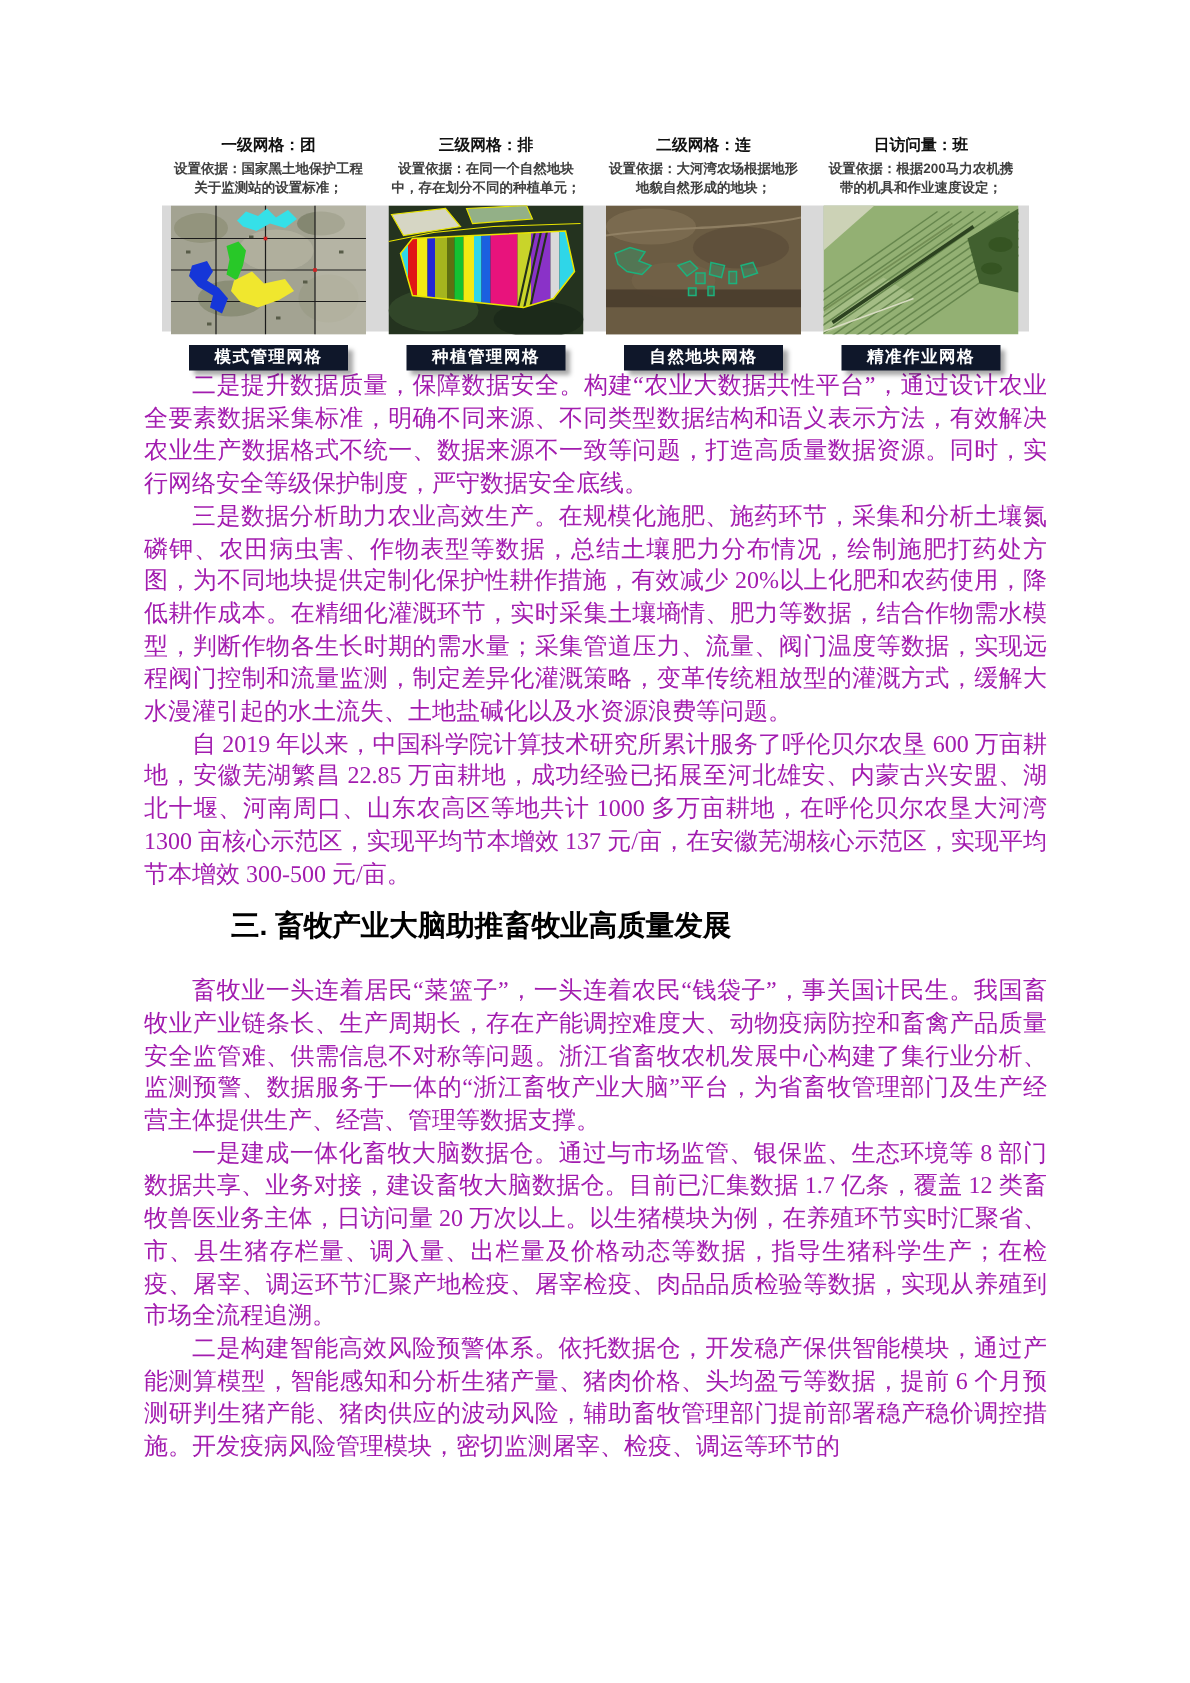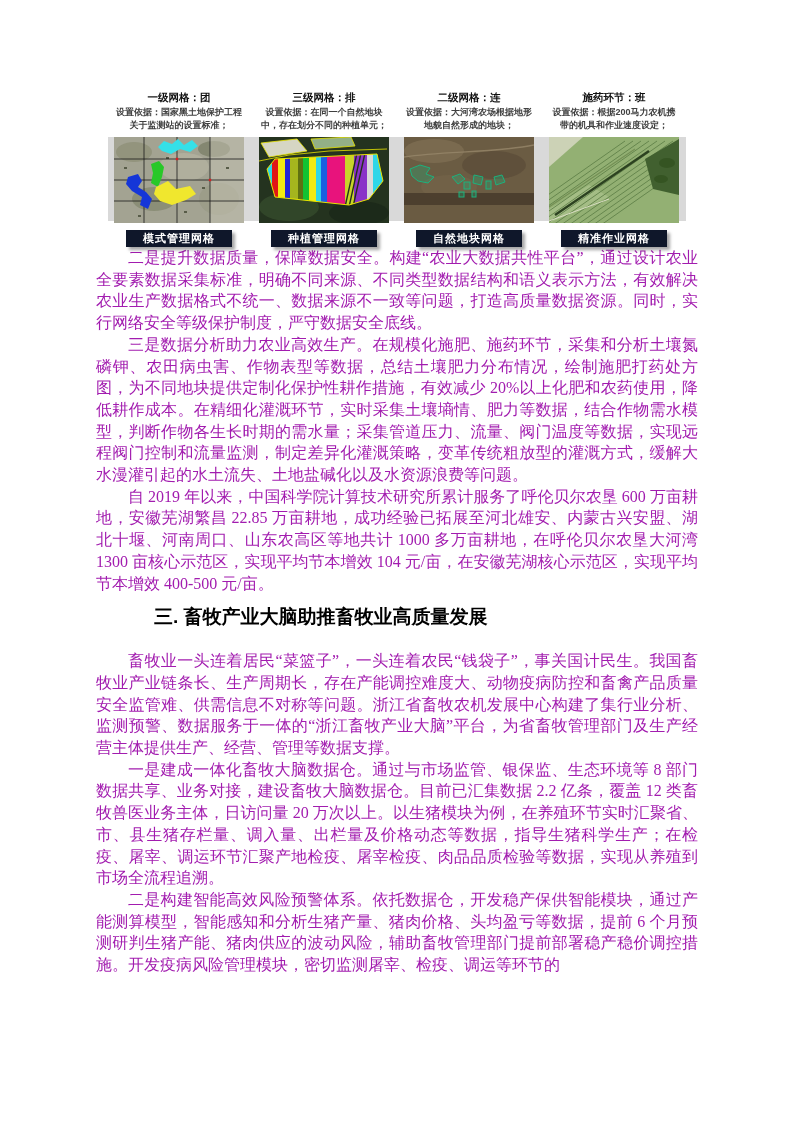--- a/index.html
+++ b/index.html
@@ -148,21 +148,21 @@
               <path d="M90,40 l8,-2 l3,7 l-9,3 z"></path>
               <rect x="55" y="55" width="5" height="5"></rect>
               <rect x="68" y="54" width="4" height="6"></rect>
             </g>
           </svg>
         </div>
         <div class="panel-label">自然地块网格</div>
       </div>
 
       <div class="panel">
-        <div class="panel-title">施药环节：班</div>
+        <div class="panel-title">日访问量：班</div>
         <div class="panel-desc">设置依据：根据200马力农机携带的机具和作业速度设定；</div>
         <div class="panel-img">
           <svg viewBox="0 0 130 86" preserveAspectRatio="none">
             <rect width="130" height="86" fill="#93b073"></rect>
             <polygon points="0,0 34,0 0,30" fill="#ccd2b6"></polygon>
             <polygon points="0,72 40,48 60,60 0,86" fill="#a4bd85"></polygon>
             <g stroke="#5e7f47" stroke-width="1" opacity=".85">
               <line x1="-30" y1="95" x2="100" y2="4"></line>
               <line x1="-22" y1="95" x2="108" y2="4"></line>
               <line x1="-14" y1="95" x2="116" y2="4"></line>
@@ -187,21 +187,21 @@
         </div>
         <div class="panel-label">精准作业网格</div>
       </div>
 
     </div>
   </div>
 
 
   <p class="body-para">二是提升数据质量，保障数据安全。构建“农业大数据共性平台”，通过设计农业全要素数据采集标准，明确不同来源、不同类型数据结构和语义表示方法，有效解决农业生产数据格式不统一、数据来源不一致等问题，打造高质量数据资源。同时，实行网络安全等级保护制度，严守数据安全底线。</p>
   <p class="body-para">三是数据分析助力农业高效生产。在规模化施肥、施药环节，采集和分析土壤氮磷钾、农田病虫害、作物表型等数据，总结土壤肥力分布情况，绘制施肥打药处方图，为不同地块提供定制化保护性耕作措施，有效减少 20%以上化肥和农药使用，降低耕作成本。在精细化灌溉环节，实时采集土壤墒情、肥力等数据，结合作物需水模型，判断作物各生长时期的需水量；采集管道压力、流量、阀门温度等数据，实现远程阀门控制和流量监测，制定差异化灌溉策略，变革传统粗放型的灌溉方式，缓解大水漫灌引起的水土流失、土地盐碱化以及水资源浪费等问题。</p>
-  <p class="body-para">自 2019 年以来，中国科学院计算技术研究所累计服务了呼伦贝尔农垦 600 万亩耕地，安徽芜湖繁昌 22.85 万亩耕地，成功经验已拓展至河北雄安、内蒙古兴安盟、湖北十堰、河南周口、山东农高区等地共计 1000 多万亩耕地，在呼伦贝尔农垦大河湾 1300 亩核心示范区，实现平均节本增效 104 元/亩，在安徽芜湖核心示范区，实现平均节本增效 400-500 元/亩。</p>
+  <p class="body-para">自 2019 年以来，中国科学院计算技术研究所累计服务了呼伦贝尔农垦 600 万亩耕地，安徽芜湖繁昌 22.85 万亩耕地，成功经验已拓展至河北雄安、内蒙古兴安盟、湖北十堰、河南周口、山东农高区等地共计 1000 多万亩耕地，在呼伦贝尔农垦大河湾 1300 亩核心示范区，实现平均节本增效 137 元/亩，在安徽芜湖核心示范区，实现平均节本增效 300-500 元/亩。</p>
 
   <h2 class="section-heading">三. 畜牧产业大脑助推畜牧业高质量发展</h2>
 
   <p class="body-para">畜牧业一头连着居民“菜篮子”，一头连着农民“钱袋子”，事关国计民生。我国畜牧业产业链条长、生产周期长，存在产能调控难度大、动物疫病防控和畜禽产品质量安全监管难、供需信息不对称等问题。浙江省畜牧农机发展中心构建了集行业分析、监测预警、数据服务于一体的“浙江畜牧产业大脑”平台，为省畜牧管理部门及生产经营主体提供生产、经营、管理等数据支撑。</p>
-  <p class="body-para">一是建成一体化畜牧大脑数据仓。通过与市场监管、银保监、生态环境等 8 部门数据共享、业务对接，建设畜牧大脑数据仓。目前已汇集数据 2.2 亿条，覆盖 12 类畜牧兽医业务主体，日访问量 20 万次以上。以生猪模块为例，在养殖环节实时汇聚省、市、县生猪存栏量、调入量、出栏量及价格动态等数据，指导生猪科学生产；在检疫、屠宰、调运环节汇聚产地检疫、屠宰检疫、肉品品质检验等数据，实现从养殖到市场全流程追溯。</p>
+  <p class="body-para">一是建成一体化畜牧大脑数据仓。通过与市场监管、银保监、生态环境等 8 部门数据共享、业务对接，建设畜牧大脑数据仓。目前已汇集数据 1.7 亿条，覆盖 12 类畜牧兽医业务主体，日访问量 20 万次以上。以生猪模块为例，在养殖环节实时汇聚省、市、县生猪存栏量、调入量、出栏量及价格动态等数据，指导生猪科学生产；在检疫、屠宰、调运环节汇聚产地检疫、屠宰检疫、肉品品质检验等数据，实现从养殖到市场全流程追溯。</p>
   <p class="body-para">二是构建智能高效风险预警体系。依托数据仓，开发稳产保供智能模块，通过产能测算模型，智能感知和分析生猪产量、猪肉价格、头均盈亏等数据，提前 6 个月预测研判生猪产能、猪肉供应的波动风险，辅助畜牧管理部门提前部署稳产稳价调控措施。开发疫病风险管理模块，密切监测屠宰、检疫、调运等环节的</p>
 
 </div>
 
 </body></html>

